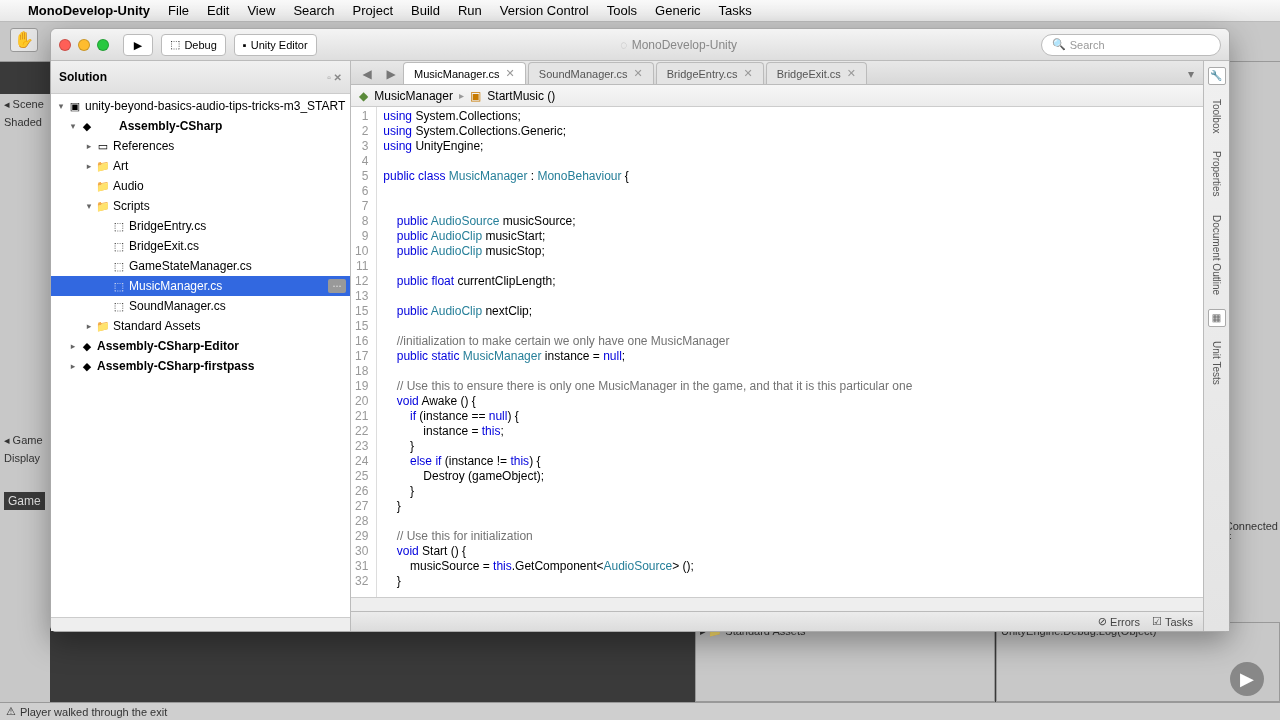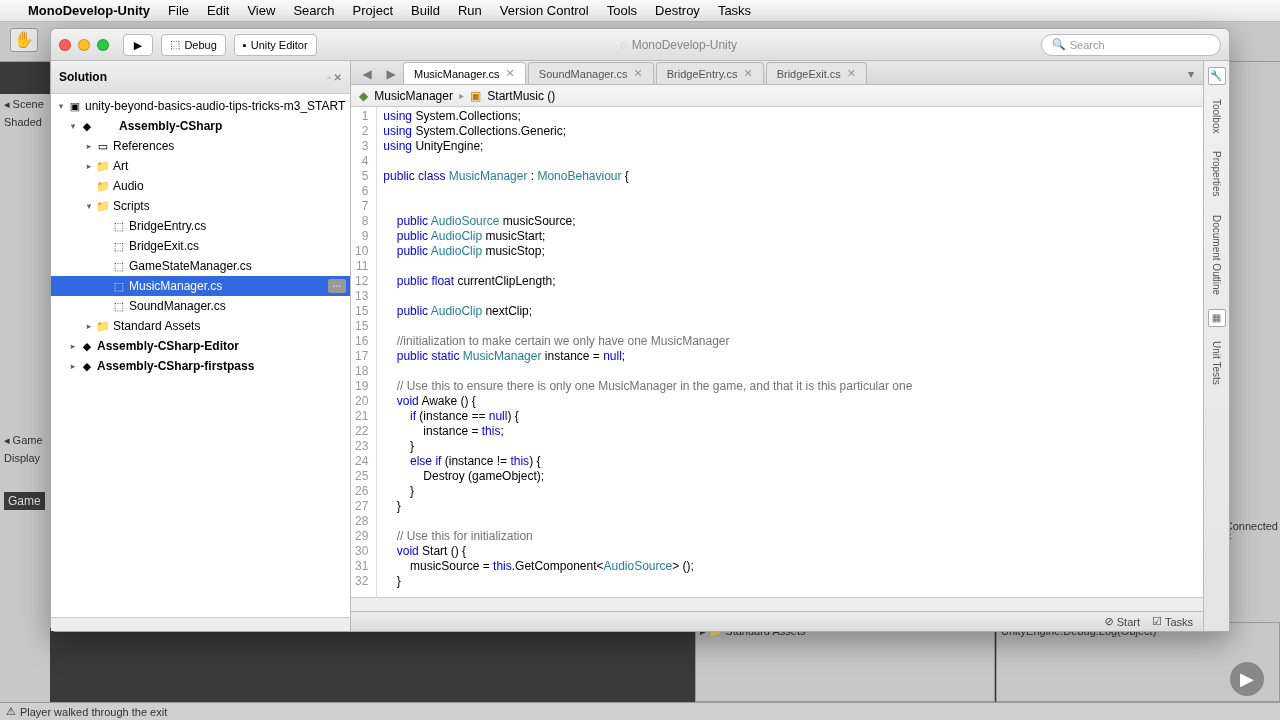--- a/index.html
+++ b/index.html
@@ -91,21 +91,21 @@
   <span class="appname">MonoDevelop-Unity</span>
   <span>File</span>
   <span>Edit</span>
   <span>View</span>
   <span>Search</span>
   <span>Project</span>
   <span>Build</span>
   <span>Run</span>
   <span>Version Control</span>
   <span>Tools</span>
-  <span>Destroy</span>
+  <span>Generic</span>
   <span>Tasks</span>
 </div>
 
 <div class="unity-toolbar">
   <div class="hand">✋</div>
 </div>
 <div class="unity-left">
   <div style="position:absolute;top:4px;left:4px;font-size:11px;color:#333;">◂ <span>Scene</span></div>
   <div style="position:absolute;top:22px;left:4px;font-size:11px;color:#333;">Shaded</div>
   <div style="position:absolute;top:340px;left:4px;font-size:11px;color:#333;">◂ <span>Game</span></div>
@@ -300,21 +300,21 @@
             <div>30</div>
             <div>31</div>
             <div>32</div>
           </div>
         <div class="code" id="code"><div><span class="kw">using</span><span> System.Collections;</span></div><div><span class="kw">using</span><span> System.Collections.Generic;</span></div><div><span class="kw">using</span><span> UnityEngine;</span></div><div><span></span></div><div><span class="kw">public class</span><span> </span><span class="type">MusicManager</span><span> : </span><span class="type">MonoBehaviour</span><span> {</span></div><div><span></span></div><div><span></span></div><div><span>    </span><span class="kw">public</span><span> </span><span class="type">AudioSource</span><span> musicSource;</span></div><div><span>    </span><span class="kw">public</span><span> </span><span class="type">AudioClip</span><span> musicStart;</span></div><div><span>    </span><span class="kw">public</span><span> </span><span class="type">AudioClip</span><span> musicStop;</span></div><div><span></span></div><div><span>    </span><span class="kw">public</span><span> </span><span class="kw">float</span><span> currentClipLength;</span></div><div><span></span></div><div><span>    </span><span class="kw">public</span><span> </span><span class="type">AudioClip</span><span> nextClip;</span></div><div><span></span></div><div><span>    </span><span class="cm">//initialization to make certain we only have one MusicManager</span></div><div><span>    </span><span class="kw">public static</span><span> </span><span class="type">MusicManager</span><span> instance = </span><span class="kw">null</span><span>;</span></div><div><span></span></div><div><span>    </span><span class="cm">// Use this to ensure there is only one MusicManager in the game, and that it is this particular one</span></div><div><span>    </span><span class="kw">void</span><span> Awake () {</span></div><div><span>        </span><span class="kw">if</span><span> (instance == </span><span class="kw">null</span><span>) {</span></div><div><span>            instance = </span><span class="kw">this</span><span>;</span></div><div><span>        }</span></div><div><span>        </span><span class="kw">else if</span><span> (instance != </span><span class="kw">this</span><span>) {</span></div><div><span>            Destroy (gameObject);</span></div><div><span>        }</span></div><div><span>    }</span></div><div><span></span></div><div><span>    </span><span class="cm">// Use this for initialization</span></div><div><span>    </span><span class="kw">void</span><span> Start () {</span></div><div><span>        musicSource = </span><span class="kw">this</span><span>.GetComponent&lt;</span><span class="type">AudioSource</span><span>&gt; ();</span></div><div><span>    }</span></div></div>
       </div>
       <div class="hscroll"></div>
       <div class="statusbar">
         <span class="sb-item">
             <span>⊘</span>
-            <span>Start</span>
+            <span>Errors</span>
           </span>
         <span class="sb-item">
             <span>☑</span>
             <span>Tasks</span>
           </span>
       </div>
     </div>
 
     <div class="doc-rail">
       <div class="rail-icon">🔧</div>

